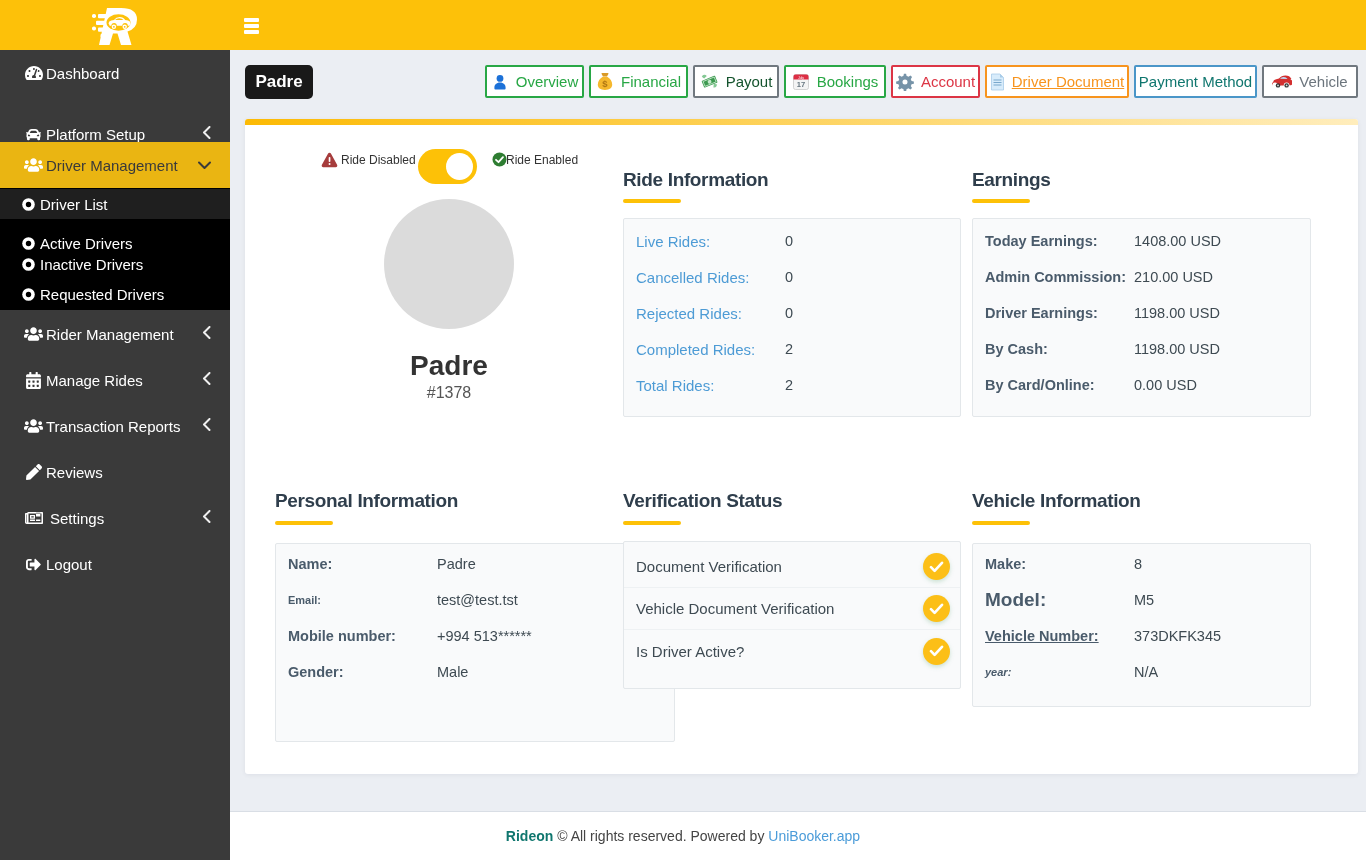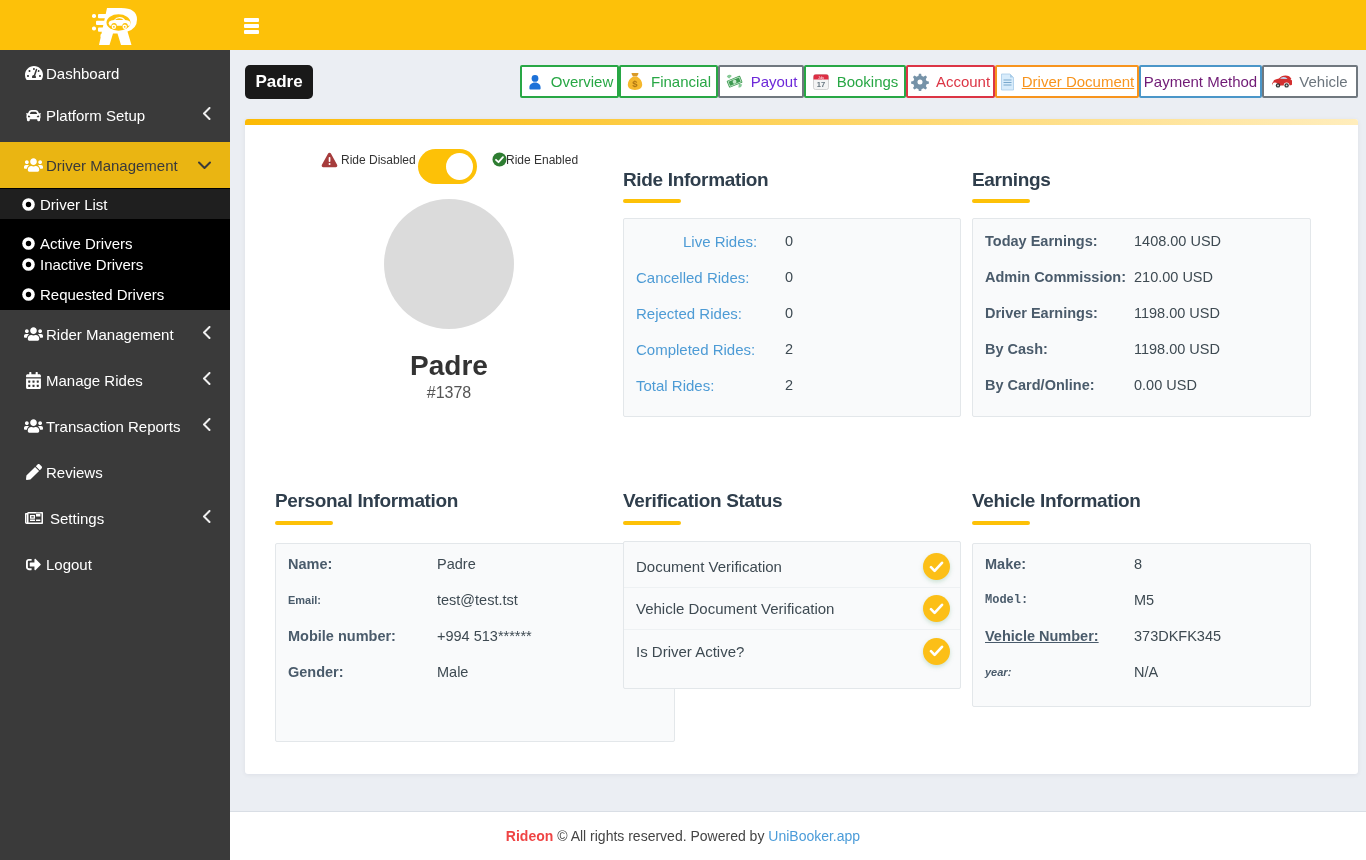--- a/index.html
+++ b/index.html
@@ -21,21 +21,21 @@
 #dm { top:92px; background:#eab512; color:#3a3a3a; }
 #dm .chev{ color:#3a3a3a; }
 #submenu { position:absolute; top:138px; left:0; width:230px; height:122px; background:#000; }
 .sitem { position:absolute; left:0; width:230px; height:30px; color:#fff; font-size:15px; display:flex; align-items:center; }
 .sitem .sic { position:absolute; left:21px; width:15px; height:15px; }
 .sitem .stx { position:absolute; left:40px; }
 .sactive { background:#1f1f1f; }
 
 
 #badge { left:245px; top:65px; width:68px; height:34px; background:#191919; border-radius:5px; color:#fff; font-weight:bold; font-size:17px; display:flex; align-items:center; justify-content:center; }
-#tabs { top:65px; right:8px; display:flex; }
+#tabs { top:65px; right:8px; display:flex; gap:5px; }
 .tab { height:33px; background:#fff; display:flex; align-items:center; justify-content:center; gap:7px; font-size:15px; border-radius:2px; }
 .tab svg { flex:0 0 auto; }
 
 
 #card { left:245px; top:119px; width:1113px; height:655px; background:#fff; border-radius:3px; box-shadow:0 1px 4px rgba(60,70,90,.08); }
 #cardtop { left:245px; top:119px; width:1113px; height:6px; background:linear-gradient(90deg,#fcba04,#ffedbc); border-radius:3px 3px 0 0; }
 
 
 #togglerow { left:275px; top:145px; width:348px; height:44px; }
 .pill { position:absolute; left:143px; top:4px; width:59px; height:35px; background:#fdc107; border-radius:18px; }
@@ -59,21 +59,21 @@
 
 
 .vrow { position:relative; height:42px; display:flex; align-items:center; border-bottom:1px solid #eef1f3; }
 .vrow:last-child { border-bottom:none; }
 .vtext { position:absolute; left:12px; color:#3e4a52; font-size:15px; }
 .vcheck { position:absolute; right:10px; width:27px; height:27px; border-radius:50%; background:#fcbf17; box-shadow:0 2px 4px rgba(120,180,140,.35); display:flex; align-items:center; justify-content:center; }
 
 
 #footer { left:0px; top:811px; width:1366px; height:49px; background:#fff; border-top:1px solid #d9dee5; }
 #ftext { position:absolute; left:0; top:16px; width:1366px; text-align:center; font-size:14px; color:#444; }
-#ftext b { color:#ef4444; }
+#ftext b { color:#0f766e; }
 #ftext .flink { color:#4b9cd9; }
 </style>
 </head>
 <body>
 <div id="page">
   <div id="navbar" class="abs"></div>
   <div id="logo" class="abs" style="left:92px;top:6px;width:47px;height:40px;">
 <svg width="47" height="40" viewBox="0 0 47 40">
 <g fill="#fff">
 <rect x="0" y="8" width="4" height="4" rx="1.8"></rect>
@@ -102,21 +102,21 @@
 
   <div id="sidebar" class="abs">
     <div class="mitem" style="top:0px;">
         <span class="mic">
           <svg width="18" height="16" viewBox="0 0 576 512">
             <path fill="#fff" d="M288 32C128.94 32 0 160.94 0 320c0 52.8 14.25 102.26 39.06 144.8 5.61 9.62 16.3 15.2 27.44 15.2h443c11.14 0 21.83-5.58 27.44-15.2C561.75 422.26 576 372.8 576 320c0-159.06-128.94-288-288-288zm0 64c14.71 0 26.58 10.13 30.32 23.65-1.11 2.26-2.64 4.23-3.45 6.67l-9.22 27.67c-5.13 3.49-10.97 6.01-17.64 6.01-17.67 0-32-14.33-32-32S270.33 96 288 96zM96 384c-17.67 0-32-14.33-32-32s14.33-32 32-32 32 14.33 32 32-14.33 32-32 32zm48-160c-17.67 0-32-14.33-32-32s14.33-32 32-32 32 14.33 32 32-14.33 32-32 32zm246.77-72.41l-61.33 184C343.13 347.33 352 364.54 352 384c0 11.72-3.38 22.55-8.88 32H232.88c-5.5-9.45-8.88-20.28-8.88-32 0-33.94 26.5-61.43 59.9-63.59l61.34-184.01c4.17-12.56 17.73-19.45 30.36-15.17 12.57 4.19 19.35 17.79 15.17 30.36zm14.66 57.2l15.52-46.55c3.47-1.29 7.13-2.23 11.05-2.23 17.67 0 32 14.33 32 32s-14.33 32-32 32c-11.38-.01-21.25-6.1-26.57-15.22zM480 384c-17.67 0-32-14.33-32-32s14.33-32 32-32 32 14.33 32 32-14.33 32-32 32z"></path>
           </svg>
         </span>
         <span class="mtx">Dashboard</span>
       </div>
-    <div class="mitem" style="top:42px;">
+    <div class="mitem" style="top:61px;">
         <span class="mic">
           <svg width="17" height="15" viewBox="0 0 512 512">
             <path fill="#fff" d="M499.99 176h-59.87l-16.64-41.6C406.38 91.63 365.57 64 319.5 64h-127c-46.06 0-86.88 27.63-103.99 70.4L71.87 176H12.01C4.2 176-1.53 183.34.37 190.91l6 24C7.7 220.25 12.5 224 18.01 224h20.07C24.65 235.73 16 252.78 16 272v48c0 16.12 6.16 30.67 16 41.93V416c0 17.67 14.33 32 32 32h32c17.67 0 32-14.33 32-32v-32h256v32c0 17.67 14.33 32 32 32h32c17.67 0 32-14.33 32-32v-54.07c9.84-11.25 16-25.8 16-41.93v-48c0-19.22-8.65-36.27-22.07-48H494c5.51 0 10.31-3.75 11.64-9.09l6-24c1.89-7.57-3.84-14.91-11.65-14.91zm-352.06-17.83c7.29-18.22 24.94-30.17 44.57-30.17h127c19.63 0 37.28 11.95 44.57 30.17L384 208H128l19.93-49.83zM96 319.8c-19.2 0-32-12.76-32-31.9S76.8 256 96 256s48 28.71 48 47.85-28.8 15.95-48 15.95zm320 0c-19.2 0-48 3.19-48-15.95S400.8 256 420 256s32 12.76 32 31.9-12.8 31.9-32 31.9z"></path>
           </svg>
         </span>
         <span class="mtx">Platform Setup</span>
         <span class="chev"><svg width="9" height="13" viewBox="0 0 9 13">
             <path d="M7.5 1 L2 6.5 L7.5 12" fill="none" stroke="#efefef" stroke-width="2" stroke-linecap="round" stroke-linejoin="round"></path>
           </svg></span>
       </div>
@@ -227,21 +227,21 @@
   <div id="tabs" class="abs">
     <div class="tab" style="width:99px; border:2px solid #28a745; color:#28a745;"><svg width="18" height="18" viewBox="0 0 18 18">
           <circle cx="9" cy="5.4" r="3.4" fill="#1c71d8"></circle>
           <path d="M9 9.6 c3.6 0 5.6 2.4 5.6 5 l0 1 a0.9 0.9 0 0 1 -0.9 0.9 l-9.4 0 a0.9 0.9 0 0 1 -0.9 -0.9 l0 -1 c0 -2.6 2 -5 5.6 -5 z" fill="#1c71d8"></path>
         </svg>Overview</div>
     <div class="tab" style="width:99px; border:2px solid #28a745; color:#28a745;"><svg width="18" height="19" viewBox="0 0 18 19">
           <path d="M7 4.5 L5.6 2 q-0.5 -1 0.6 -1 l5.6 0 q1.1 0 0.6 1 L11 4.5 z" fill="#d99a27"></path>
           <path d="M6.8 4.8 h4.4 c3 1.6 5 4.6 5 7.8 c0 3.4 -2.6 5.4 -7.2 5.4 s-7.2 -2 -7.2 -5.4 c0 -3.2 2 -6.2 5 -7.8 z" fill="#f5b82e"></path>
           <text x="9" y="14.6" font-size="9.5" font-weight="bold" fill="#b07714" text-anchor="middle" font-family="Liberation Sans">$</text>
         </svg>Financial</div>
-    <div class="tab" style="width:86px; border:2px solid #70787f; color:#6d28d9;"><svg width="19" height="17" viewBox="0 0 19 17">
+    <div class="tab" style="width:86px; border:2px solid #70787f; color:#14532d;"><svg width="19" height="17" viewBox="0 0 19 17">
           <path d="M1.8 3.2 q2.8 -2.6 5 -0.2 l-2.6 2.6 q-1.8 -1 -2.4 -2.4z" fill="#86c996"></path>
           <path d="M17.2 11.6 q-0.8 3.6 -3.8 2.8 l0.4 -3.4 q2.2 -0.4 3.4 0.6z" fill="#86c996"></path>
           <g transform="rotate(-22 9.5 8.5)">
             <rect x="2.3" y="5" width="14.4" height="7.4" rx="0.8" fill="#3d9950"></rect>
             <rect x="3.5" y="6.1" width="12" height="5.2" fill="none" stroke="#c5e8cb" stroke-width="0.8"></rect>
             <circle cx="9.5" cy="8.7" r="1.9" fill="#c5e8cb"></circle>
           </g>
         </svg>Payout</div>
     <div class="tab" style="width:102px; border:2px solid #28a745; color:#28a745;"><svg width="18" height="18" viewBox="0 0 18 18">
           <rect x="1.5" y="1.5" width="15" height="15" rx="2" fill="#f4f4f4" stroke="#c9c9c9" stroke-width="0.8"></rect>
@@ -254,21 +254,21 @@
         </svg>Account</div>
     <div class="tab" style="width:144px; border:2px solid #f7941e; color:#f7941e;text-decoration:underline;"><svg width="15" height="18" viewBox="0 0 15 18">
           <path d="M1.5 1 h8.5 l3.5 3.5 v12.5 h-12 z" fill="#d8ecfb" stroke="#a8cbe8" stroke-width="0.8"></path>
           <path d="M10 1 l3.5 3.5 h-3.5 z" fill="#a8cbe8"></path>
           <g stroke="#79a8cc" stroke-width="1">
             <line x1="3.5" y1="7" x2="11.5" y2="7"></line>
             <line x1="3.5" y1="9.5" x2="11.5" y2="9.5"></line>
             <line x1="3.5" y1="12" x2="11.5" y2="12"></line>
           </g>
         </svg>Driver Document</div>
-    <div class="tab" style="width:123px; border:2px solid #4a96c8; color:#701a75;">Payment Method</div>
+    <div class="tab" style="width:123px; border:2px solid #4a96c8; color:#0f766e;">Payment Method</div>
     <div class="tab" style="width:96px; border:2px solid #70787f; color:#6c757d;"><svg width="20" height="15" viewBox="0 0 20 15">
           <path d="M1.2 8.2 q0 -2.4 3 -3 l2.8 -0.6 q2.4 -3 6.4 -3 q4.4 0 6 3.4 l-1 0.4 q2 0.6 2 2.6 l-0.3 2.2 q-0.2 1 -1.3 1 h-1.4 a2.8 2.8 0 0 0 -5.6 0.2 h-6 a2.8 2.8 0 0 0 -5.6 -0.1 h-0.7 q-1 0 -1.1 -1.1 z" fill="#d32f2f"></path>
           <path d="M8 4.8 l7.5 0.1 q-1.3 -1.9 -3.9 -1.9 q-2.3 0 -3.6 1.8 z" fill="#bbdefb"></path>
           <circle cx="6" cy="11.4" r="2.2" fill="#333"></circle>
           <circle cx="14.6" cy="11.4" r="2.2" fill="#333"></circle>
           <circle cx="6" cy="11.4" r="0.9" fill="#ddd"></circle>
           <circle cx="14.6" cy="11.4" r="0.9" fill="#ddd"></circle>
         </svg>Vehicle</div>
   </div>
 
@@ -293,21 +293,21 @@
     <span class="abs" style="left:231px;top:8px;font-size:12px;color:#333;">Ride Enabled</span>
   </div>
   <div id="avatar" class="abs"></div>
   <div id="dname" class="abs">Padre</div>
   <div id="did" class="abs">#1378</div>
 
   <div class="h5" style="left:623px;top:169px;">Ride Information</div>
   <div class="uline" style="left:623px;top:199px;"></div>
   <div class="panel" style="left:623px;top:218px;width:338px;height:199px;padding-top:4px;">
     <div class="prow" style="height:36px;">
-        <span class="plabel bluelb" style="font-size:15px;margin-left:47px;">Live Rides:</span>
+        <span class="plabel bluelb" style="font-size:15px;">Live Rides:</span>
         <span class="pvalue pval" style="font-size:14.5px;">0</span>
       </div>
     <div class="prow" style="height:36px;">
         <span class="plabel bluelb" style="font-size:15px;">Cancelled Rides:</span>
         <span class="pvalue pval" style="font-size:14.5px;">0</span>
       </div>
     <div class="prow" style="height:36px;">
         <span class="plabel bluelb" style="font-size:15px;">Rejected Rides:</span>
         <span class="pvalue pval" style="font-size:14.5px;">0</span>
       </div>
@@ -397,21 +397,21 @@
   </div>
 
   <div class="h5" style="left:972px;top:490px;">Vehicle Information</div>
   <div class="uline" style="left:972px;top:521px;"></div>
   <div class="panel" style="left:972px;top:543px;width:339px;height:164px;padding-top:2px;">
     <div class="prow" style="height:36px;">
         <span class="plabel boldlb" style="font-size:14.5px;">Make:</span>
         <span class="pvalue pval" style="font-size:14.5px;">8</span>
       </div>
     <div class="prow" style="height:36px;">
-        <span class="plabel boldlb" style="font-size:12px;font-family:Liberation Mono, monospace;">Model:</span>
+        <span class="plabel boldlb" style="font-size:19px;">Model:</span>
         <span class="pvalue pval" style="font-size:14.5px;">M5</span>
       </div>
     <div class="prow" style="height:36px;">
         <span class="plabel boldlb" style="font-size:14.5px;text-decoration:underline;">Vehicle Number:</span>
         <span class="pvalue pval" style="font-size:14.5px;">373DKFK345</span>
       </div>
     <div class="prow" style="height:36px;">
         <span class="plabel boldlb" style="font-size:11px;font-style:italic;">year:</span>
         <span class="pvalue pval" style="font-size:14.5px;">N/A</span>
       </div>

